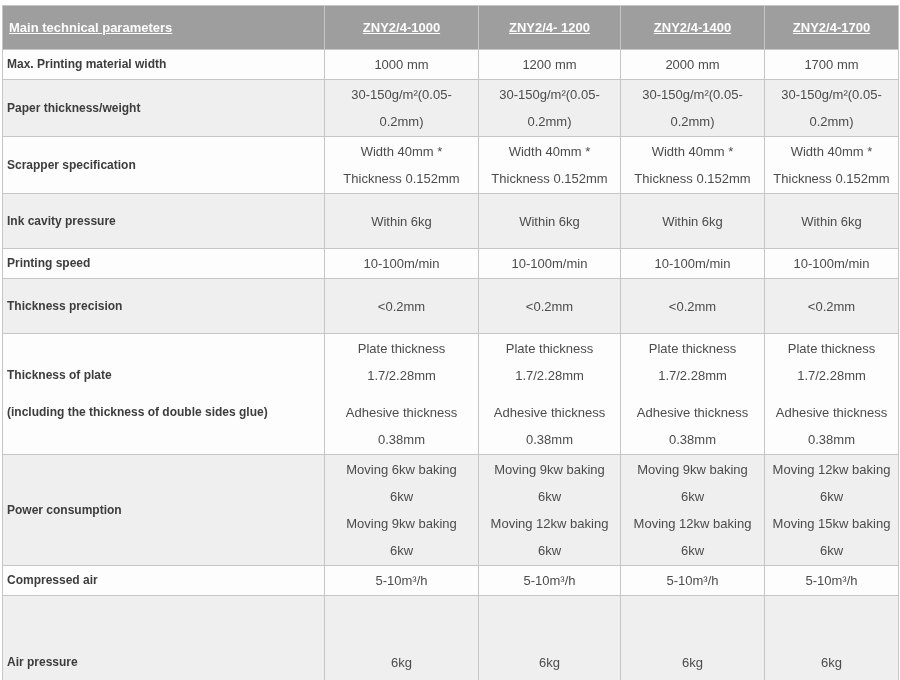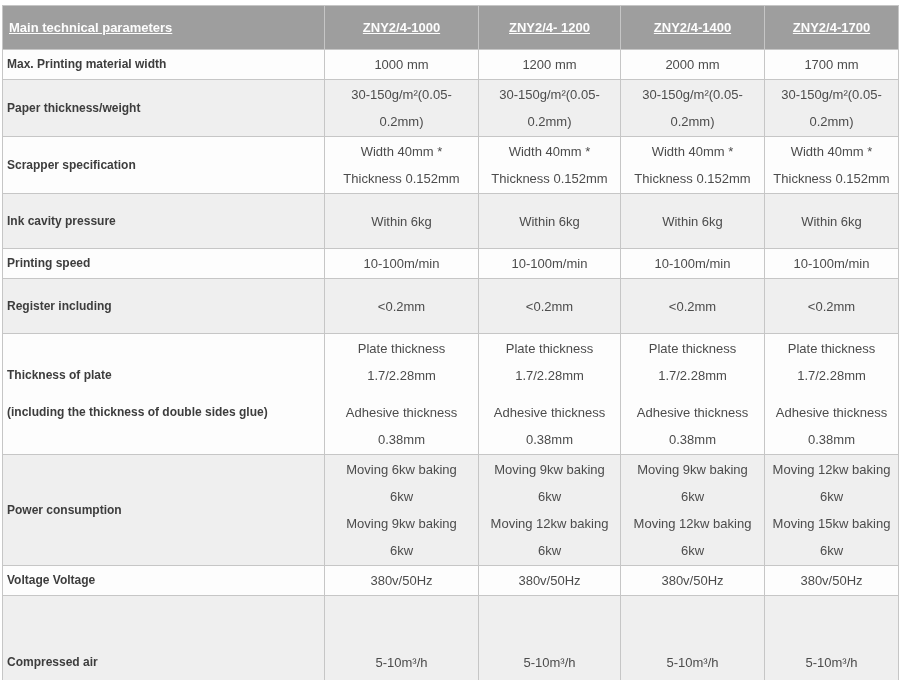--- a/index.html
+++ b/index.html
@@ -190,21 +190,21 @@
           </td>
           <td class="val">
             <div class="ln">10-100m/min</div>
           </td>
           <td class="val">
             <div class="ln">10-100m/min</div>
           </td>
         </tr>
         <tr>
           <td class="label">
-            <div class="ln">Register including</div>
+            <div class="ln">Thickness precision</div>
           </td>
           <td class="val">
             <div class="ln">&lt;0.2mm</div>
           </td>
           <td class="val">
             <div class="ln">&lt;0.2mm</div>
           </td>
           <td class="val">
             <div class="ln">&lt;0.2mm</div>
           </td>
@@ -267,37 +267,20 @@
             <div class="ln">Moving 9kw baking</div>
             <div class="ln">6kw</div>
             <div class="ln">Moving 12kw baking</div>
             <div class="ln">6kw</div>
           </td>
           <td class="val">
             <div class="ln">Moving 12kw baking</div>
             <div class="ln">6kw</div>
             <div class="ln">Moving 15kw baking</div>
             <div class="ln">6kw</div>
-          </td>
-        </tr>
-        <tr>
-          <td class="label">
-            <div class="ln">Voltage Voltage</div>
-          </td>
-          <td class="val">
-            <div class="ln">380v/50Hz</div>
-          </td>
-          <td class="val">
-            <div class="ln">380v/50Hz</div>
-          </td>
-          <td class="val">
-            <div class="ln">380v/50Hz</div>
-          </td>
-          <td class="val">
-            <div class="ln">380v/50Hz</div>
           </td>
         </tr>
         <tr>
           <td class="label">
             <div class="ln">Compressed air</div>
           </td>
           <td class="val">
             <div class="ln">5-10m³/h</div>
           </td>
           <td class="val">

